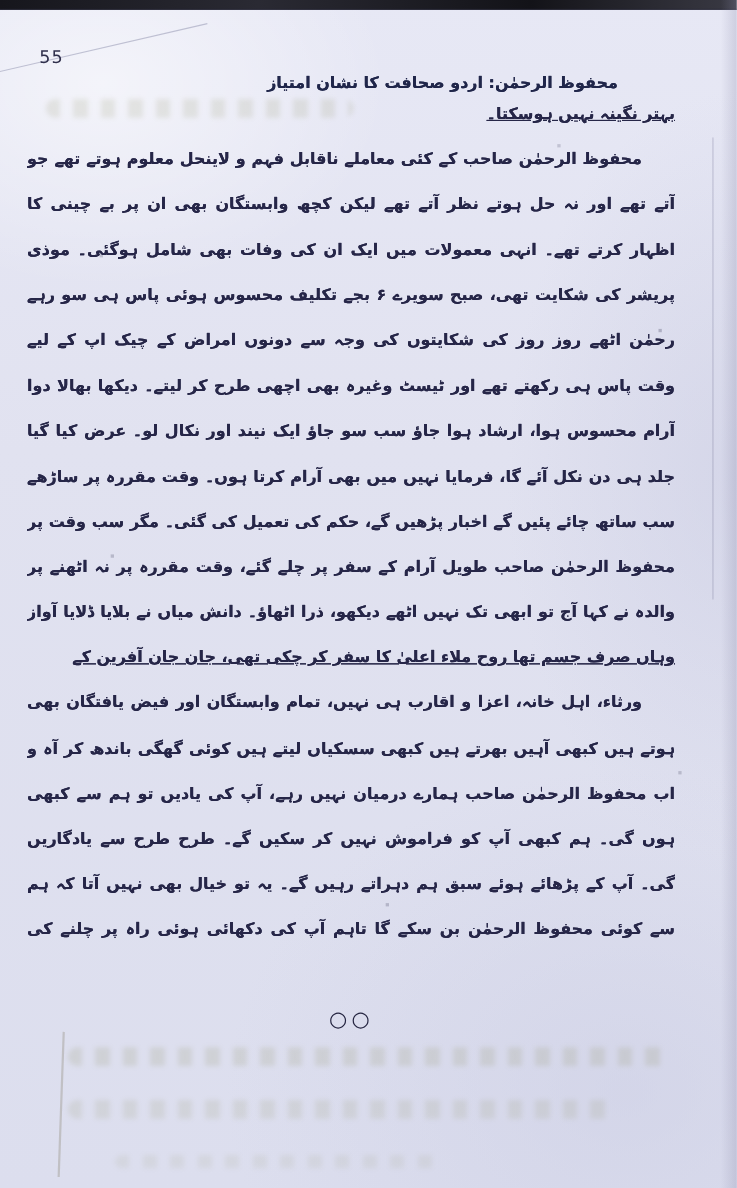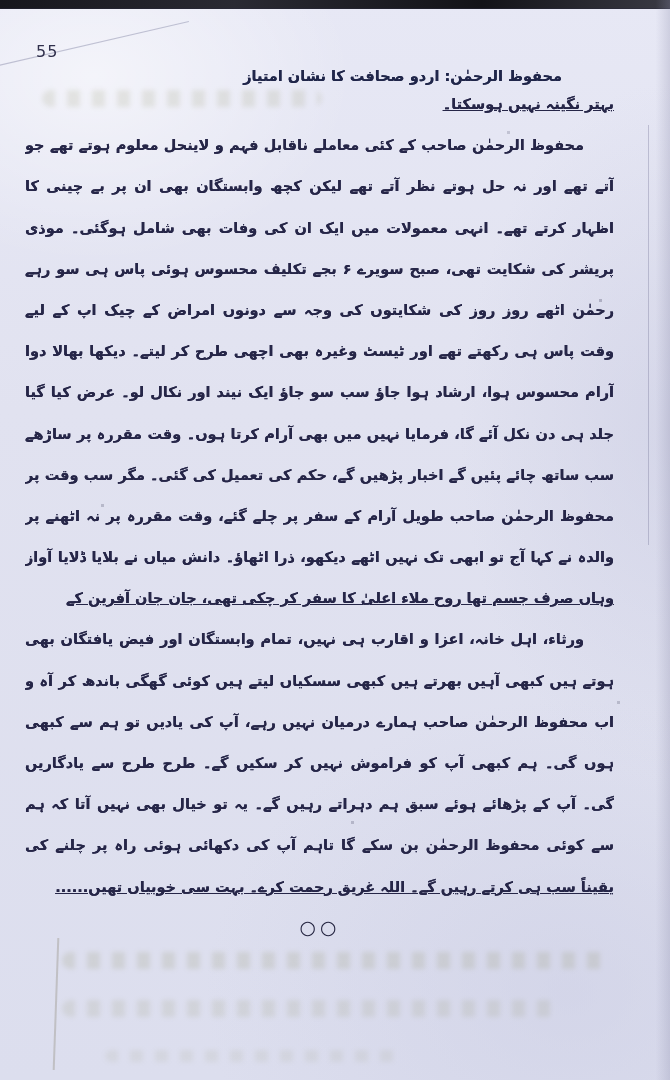--- a/index.html
+++ b/index.html
@@ -123,16 +123,15 @@
   <div class="ln">سب ساتھ چائے پئیں گے اخبار پڑھیں گے، حکم کی تعمیل کی گئی۔ مگر سب وقت پر اٹھ گئے اور</div>
   <div class="ln">محفوظ الرحمٰن صاحب طویل آرام کے سفر پر چلے گئے، وقت مقررہ پر نہ اٹھنے پر دانش میاں کی</div>
   <div class="ln">والدہ نے کہا آج تو ابھی تک نہیں اٹھے دیکھو، ذرا اٹھاؤ۔ دانش میاں نے بلایا ڈلایا آواز دی،</div>
   <div class="ln end">وہاں صرف جسم تھا روح ملاء اعلیٰ کا سفر کر چکی تھی، جان جان آفرین کے سپرد کر چکے تھے۔</div>
   <div class="ln indent">ورثاء، اہل خانہ، اعزا و اقارب ہی نہیں، تمام وابستگان اور فیض یافتگان بھی آبدیدہ</div>
   <div class="ln">ہوتے ہیں کبھی آہیں بھرتے ہیں کبھی سسکیاں لیتے ہیں کوئی گھگی باندھ کر آہ و بکا کرتا ہے۔</div>
   <div class="ln">اب محفوظ الرحمٰن صاحب ہمارے درمیان نہیں رہے، آپ کی یادیں تو ہم سے کبھی دور نہیں</div>
   <div class="ln">ہوں گی۔ ہم کبھی آپ کو فراموش نہیں کر سکیں گے۔ طرح طرح سے یادگاریں منائی جاتی رہیں</div>
   <div class="ln">گی۔ آپ کے پڑھائے ہوئے سبق ہم دہراتے رہیں گے۔ یہ تو خیال بھی نہیں آتا کہ ہم میں</div>
   <div class="ln">سے کوئی محفوظ الرحمٰن بن سکے گا تاہم آپ کی دکھائی ہوئی راہ پر چلنے کی حتی الامکان کوشش تو</div>
-  <div class="ln end">یقیناً سب ہی کرتے رہیں گے۔ اللہ غریق رحمت کرے۔ بہت سی خوبیاں تھیں......</div>
 </div>
 
 <div class="end-marker">○○</div>
 
 </body></html>

